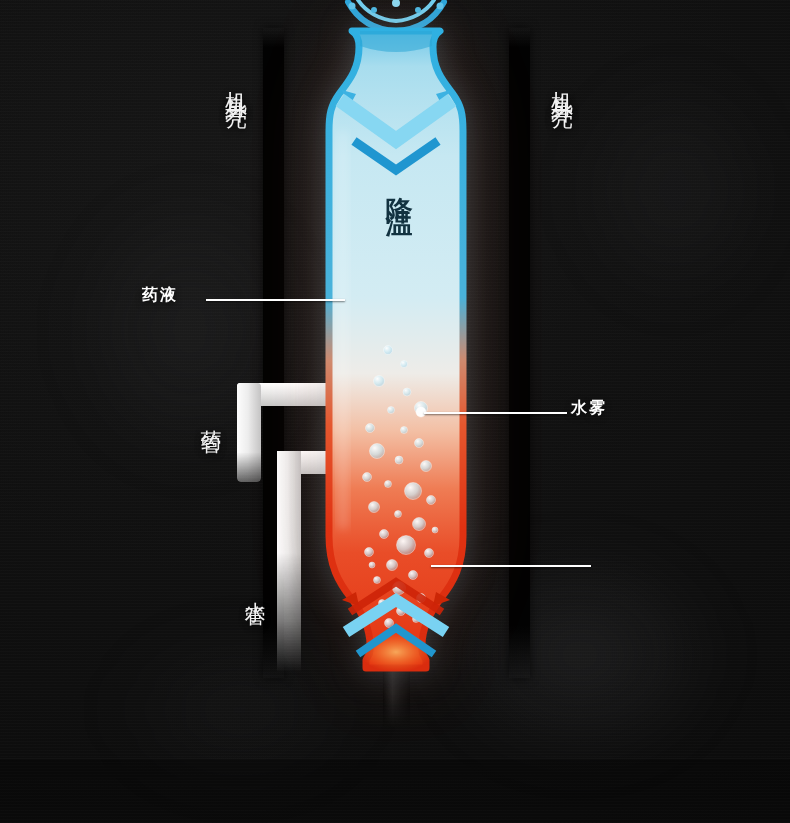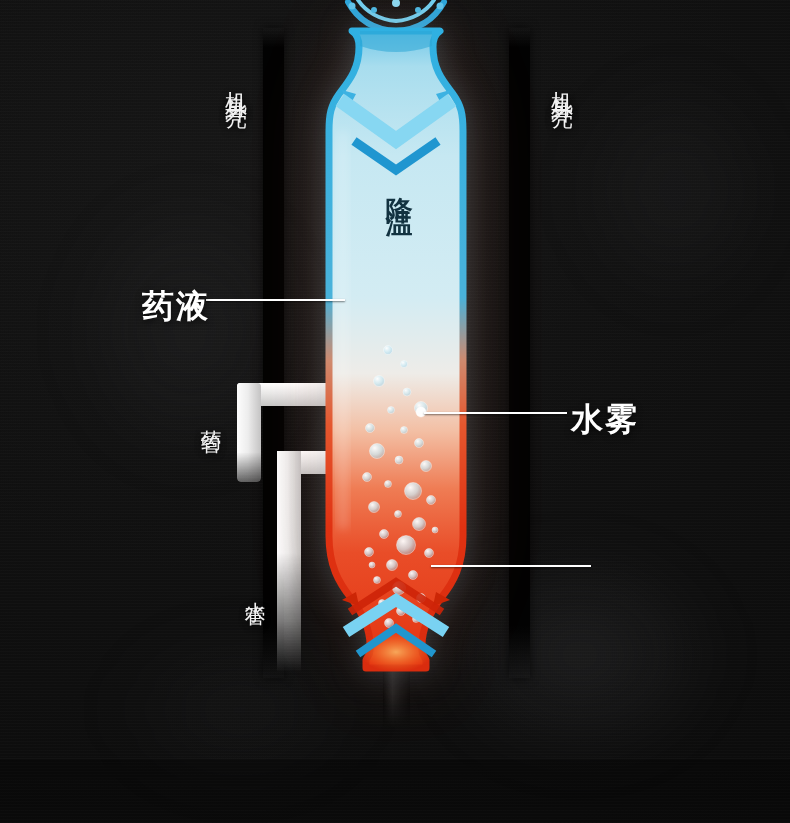--- a/index.html
+++ b/index.html
@@ -56,21 +56,21 @@
   .bottom-stem {
     position:absolute; left:383px; top:655px; width:27px; height:72px;
     background:linear-gradient(to right,#090909,#232323 35%,#161616 65%,#0a0a0a);
     -webkit-mask-image:linear-gradient(to bottom,#000 55%, transparent 100%);
     mask-image:linear-gradient(to bottom,#000 55%, transparent 100%);
   }
   .tube-svg { position:absolute; left:0; top:0; }
   .tube-body-path { filter: drop-shadow(0 0 16px rgba(140,190,215,0.25)) drop-shadow(0 0 36px rgba(230,90,45,0.16)); }
 
   .label-h {
-    position:absolute; color:var(--label-text,#ffffff); font-weight:700; font-size:32px;
+    position:absolute; color:var(--label-text,#ffffff); font-weight:700; font-size:16px;
     letter-spacing:2px; text-shadow:0 2px 6px rgba(0,0,0,0.7); white-space:nowrap;
   }
   .label-v {
     position:absolute; color:#f1f1f1; writing-mode:vertical-rl; text-orientation:upright;
     font-size:22px; letter-spacing:5px; font-weight:500; text-shadow:0 2px 6px rgba(0,0,0,0.7);
   }
   .label-v.small { font-size:21px; letter-spacing:4px; }
   .label-cooling {
     position:absolute; left:381px; top:175px; writing-mode:vertical-rl; text-orientation:upright;
     color:var(--cooling-text,#123240); font-size:27px; font-weight:600; letter-spacing:13px;

